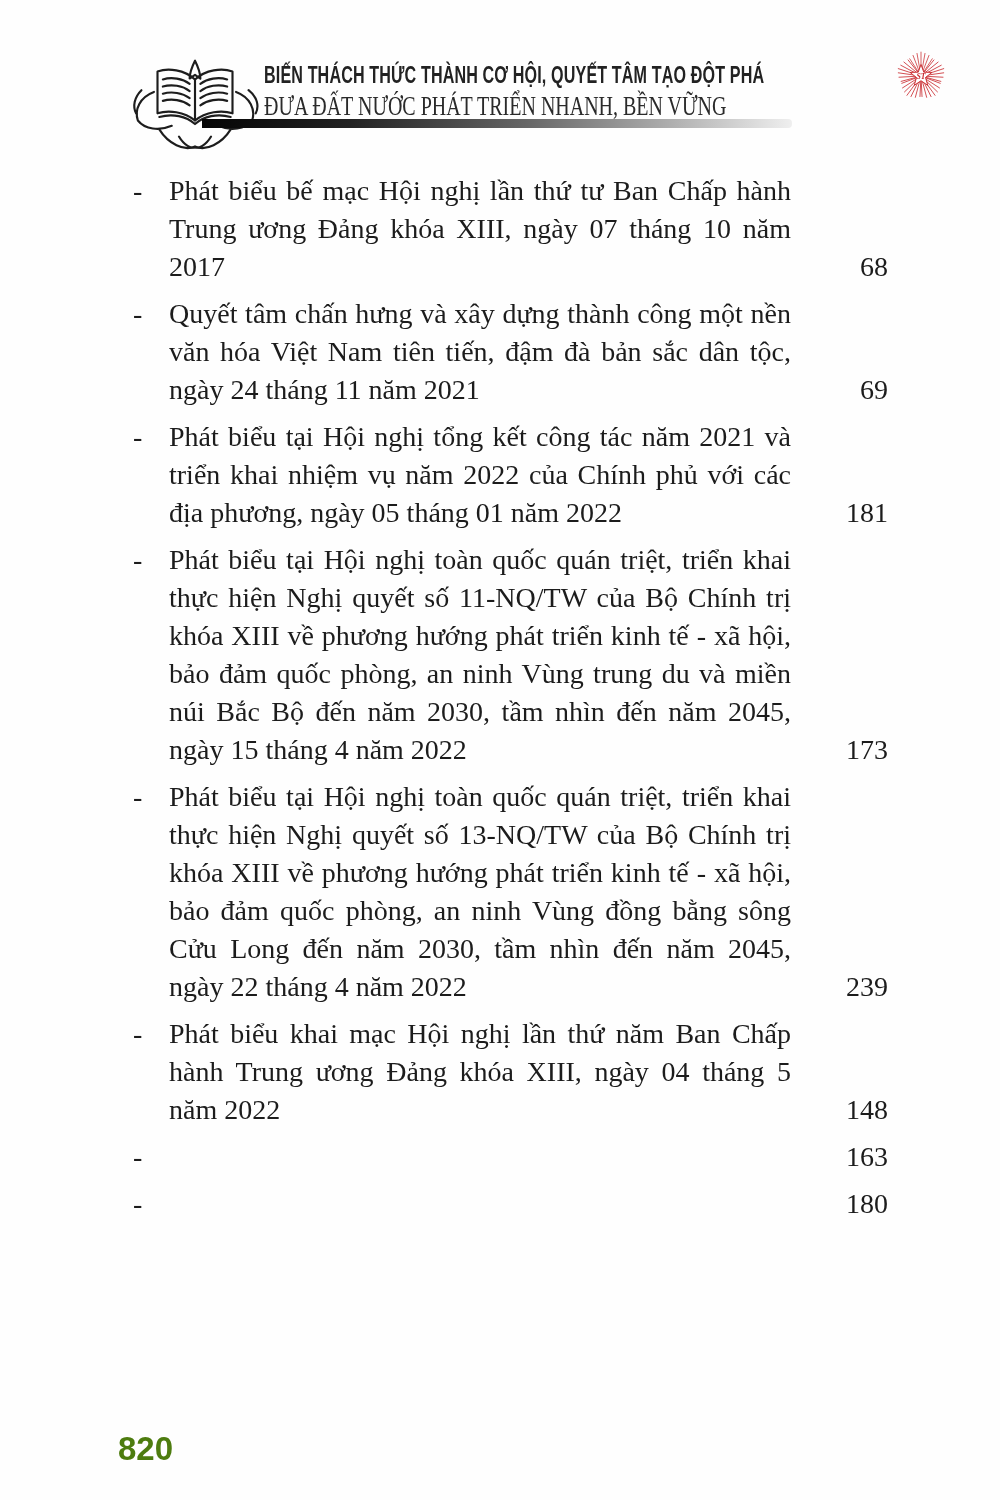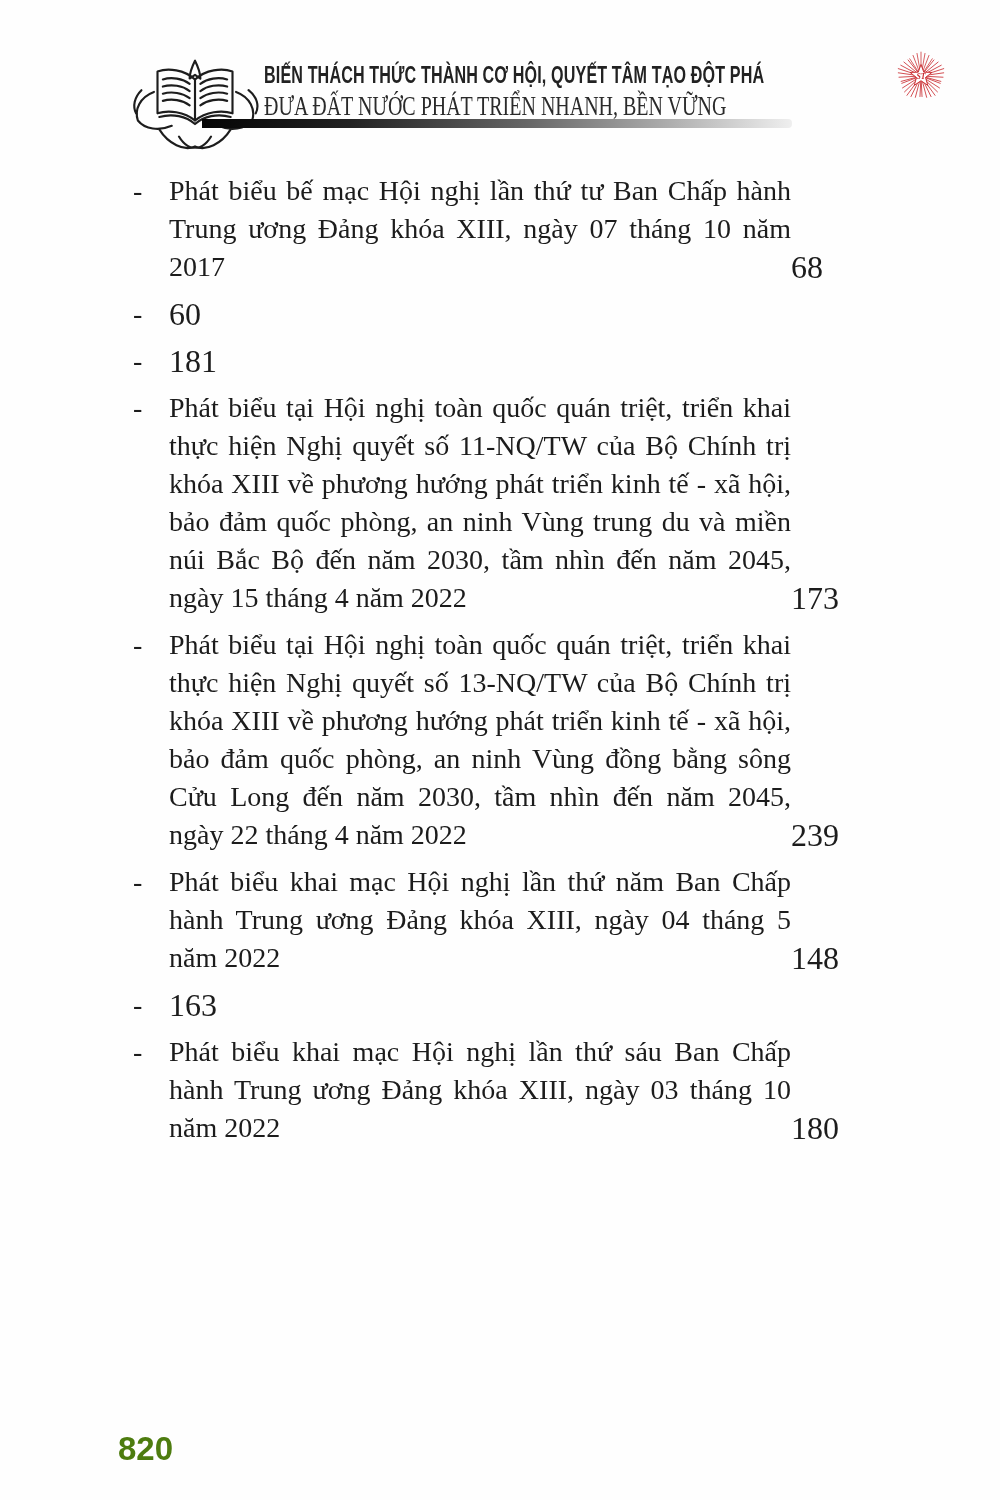--- a/index.html
+++ b/index.html
@@ -54,22 +54,22 @@
     font-size:28px;line-height:38px;
     align-self:flex-start;
   }
   .entry-text{
     width:622px;
     font-size:28px;line-height:38px;
     text-align:justify;
   }
   .entry-page{
     flex:1;
-    font-size:32px;line-height:38px;
-    text-align:left;
+    font-size:28px;line-height:38px;
+    text-align:right;
     align-self:flex-end;
   }
   
   .folio{
     position:absolute;left:118px;top:1430px;
     font-family:"Liberation Sans","DejaVu Sans",sans-serif;
     font-weight:700;font-size:33px;color:#4d7c0f;
   }
 </style>
 </head>
@@ -136,25 +136,27 @@
 <div class="toc">
 
   <div class="entry">
     <span class="entry-dash">-</span>
     <div class="entry-text">Phát biểu bế mạc Hội nghị lần thứ tư Ban Chấp hành Trung ương Đảng khóa XIII, ngày 07 tháng 10 năm 2017</div>
     <div class="entry-page">68</div>
   </div>
 
   <div class="entry">
     <span class="entry-dash">-</span>
-    <div class="entry-page">60</div>
+    <div class="entry-text">Quyết tâm chấn hưng và xây dựng thành công một nền văn hóa Việt Nam tiên tiến, đậm đà bản sắc dân tộc, ngày 24 tháng 11 năm 2021</div>
+    <div class="entry-page">69</div>
   </div>
 
   <div class="entry">
     <span class="entry-dash">-</span>
+    <div class="entry-text">Phát biểu tại Hội nghị tổng kết công tác năm 2021 và triển khai nhiệm vụ năm 2022 của Chính phủ với các địa phương, ngày 05 tháng 01 năm 2022</div>
     <div class="entry-page">181</div>
   </div>
 
   <div class="entry">
     <span class="entry-dash">-</span>
     <div class="entry-text">Phát biểu tại Hội nghị toàn quốc quán triệt, triển khai thực hiện Nghị quyết số 11-NQ/TW của Bộ Chính trị khóa XIII về phương hướng phát triển kinh tế - xã hội, bảo đảm quốc phòng, an ninh Vùng trung du và miền núi Bắc Bộ đến năm 2030, tầm nhìn đến năm 2045, ngày 15 tháng 4 năm 2022</div>
     <div class="entry-page">173</div>
   </div>
 
   <div class="entry">
@@ -169,19 +171,18 @@
     <div class="entry-page">148</div>
   </div>
 
   <div class="entry">
     <span class="entry-dash">-</span>
     <div class="entry-page">163</div>
   </div>
 
   <div class="entry">
     <span class="entry-dash">-</span>
-    <div class="entry-text">Phát biểu khai mạc Hội nghị lần thứ sáu Ban Chấp hành Trung ương Đảng khóa XIII, ngày 03 tháng 10 năm 2022</div>
     <div class="entry-page">180</div>
   </div>
 
 </div>
 
 <div class="folio">820</div>
 
 </body></html>

